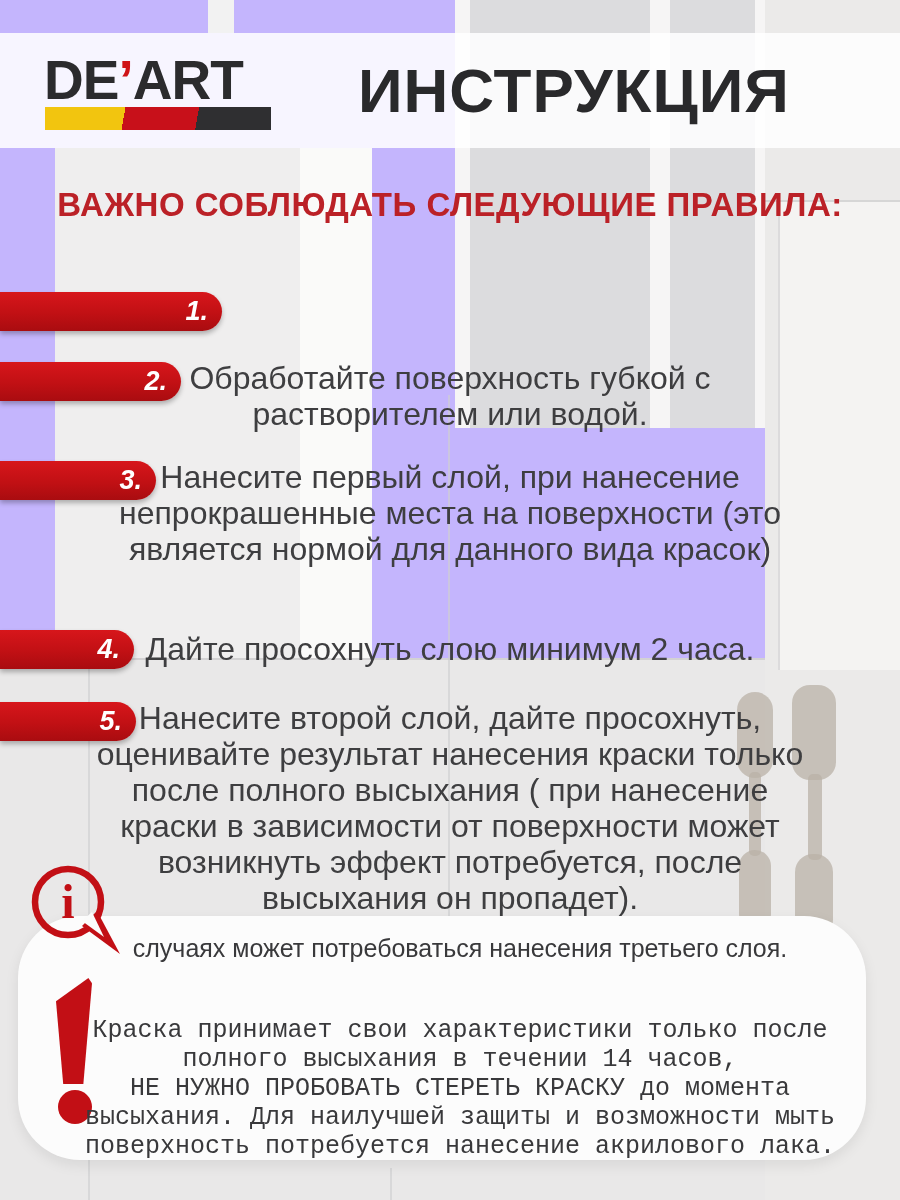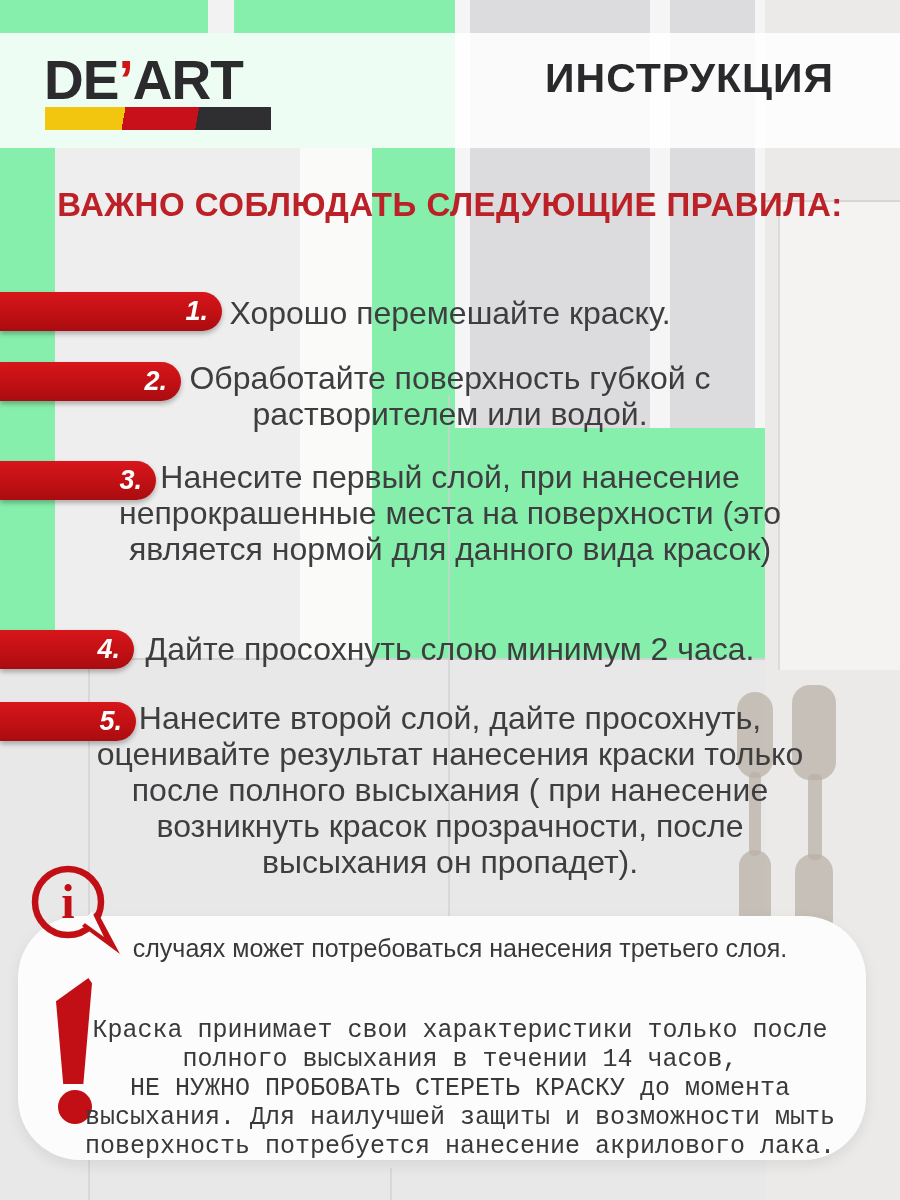--- a/index.html
+++ b/index.html
@@ -1,20 +1,20 @@
 <!DOCTYPE html>
 <html><head>
 <meta charset="utf-8">
 <style>
   html,body{margin:0;padding:0;}
   .canvas{
     position:relative;
     width:900px;height:1200px;
     overflow:hidden;
-    background:#86efac;
+    background:#c4b5fd;
     font-family:"Liberation Sans", sans-serif;
   }
   .abs{position:absolute;}
 
   
   .bg-layer{position:absolute;inset:0;}
   .bg-panel{position:absolute;}
   .glass-frame{left:455px;top:0;width:315px;height:428px;background:#f6f5f5;}
   .glass-pane{position:absolute;top:0;bottom:0;background:#dcdcde;}
   .pane-1{left:15px;width:180px;}
@@ -44,22 +44,22 @@
   }
   .logo-apostrophe{color:#cf1317;}
   .logo-stripe{
     left:45px;top:107px;width:226px;height:23px;
     background:linear-gradient(100deg,#f2c50f 0 35%,#c8101a 35% 67%,#2f2f31 67% 100%);
   }
 
   
   .page-title{
     left:358px;top:55px;width:476px;
-    font-size:41px;font-weight:bold;letter-spacing:1px;
-    color:#29292b;text-align:right;white-space:nowrap;
+    font-size:62px;font-weight:bold;letter-spacing:1px;
+    color:#29292b;text-align:left;white-space:nowrap;
   }
 
   
   .warning{
     left:0;top:186px;width:900px;
     text-align:center;color:#bb2127;
     font-size:33px;font-weight:bold;line-height:38px;letter-spacing:.5px;
   }
 
   
@@ -143,23 +143,20 @@
 
   <div class="abs page-title">ИНСТРУКЦИЯ</div>
 
   <div class="abs warning">
     <div>ВАЖНО СОБЛЮДАТЬ СЛЕДУЮЩИЕ ПРАВИЛА:</div>
   </div>
 
   <div class="abs pill" style="top:292px;width:222px;">
     <span>1.</span>
   </div>
-  <div class="abs step-text" style="top:295px;">
-    <div>Хорошо перемешайте краску.</div>
-  </div>
 
   <div class="abs pill" style="top:362px;width:181px;">
     <span>2.</span>
   </div>
   <div class="abs step-text" style="top:360px;">
     <div>Обработайте поверхность губкой с</div>
     <div>растворителем или водой.</div>
   </div>
 
   <div class="abs pill" style="top:461px;width:156px;">
@@ -178,21 +175,22 @@
     <div>Дайте просохнуть слою минимум 2 часа.</div>
   </div>
 
   <div class="abs pill" style="top:702px;width:136px;">
     <span>5.</span>
   </div>
   <div class="abs step-text" style="top:700px;">
     <div>Нанесите второй слой, дайте просохнуть,</div>
     <div>оценивайте результат нанесения краски только</div>
     <div>после полного высыхания ( при нанесение</div>
-    <div>возникнуть красок прозрачности, после</div>
+    <div>краски в зависимости от поверхности может</div>
+    <div>возникнуть эффект потребуется, после</div>
     <div>высыхания он пропадет).</div>
   </div>
 
   <div class="abs note-box"></div>
 
   <div class="abs info-bubble">
     <svg width="100" height="100" viewBox="0 0 100 100">
       <circle cx="44" cy="42" r="33" fill="none" stroke="#c20f15" stroke-width="6.5"></circle>
       <path d="M58 66 L96 94 L73 51 Z" fill="#c20f15"></path>
       <path d="M58 61 L80 77 L68 52 Z" fill="#fbfbfb"></path>

